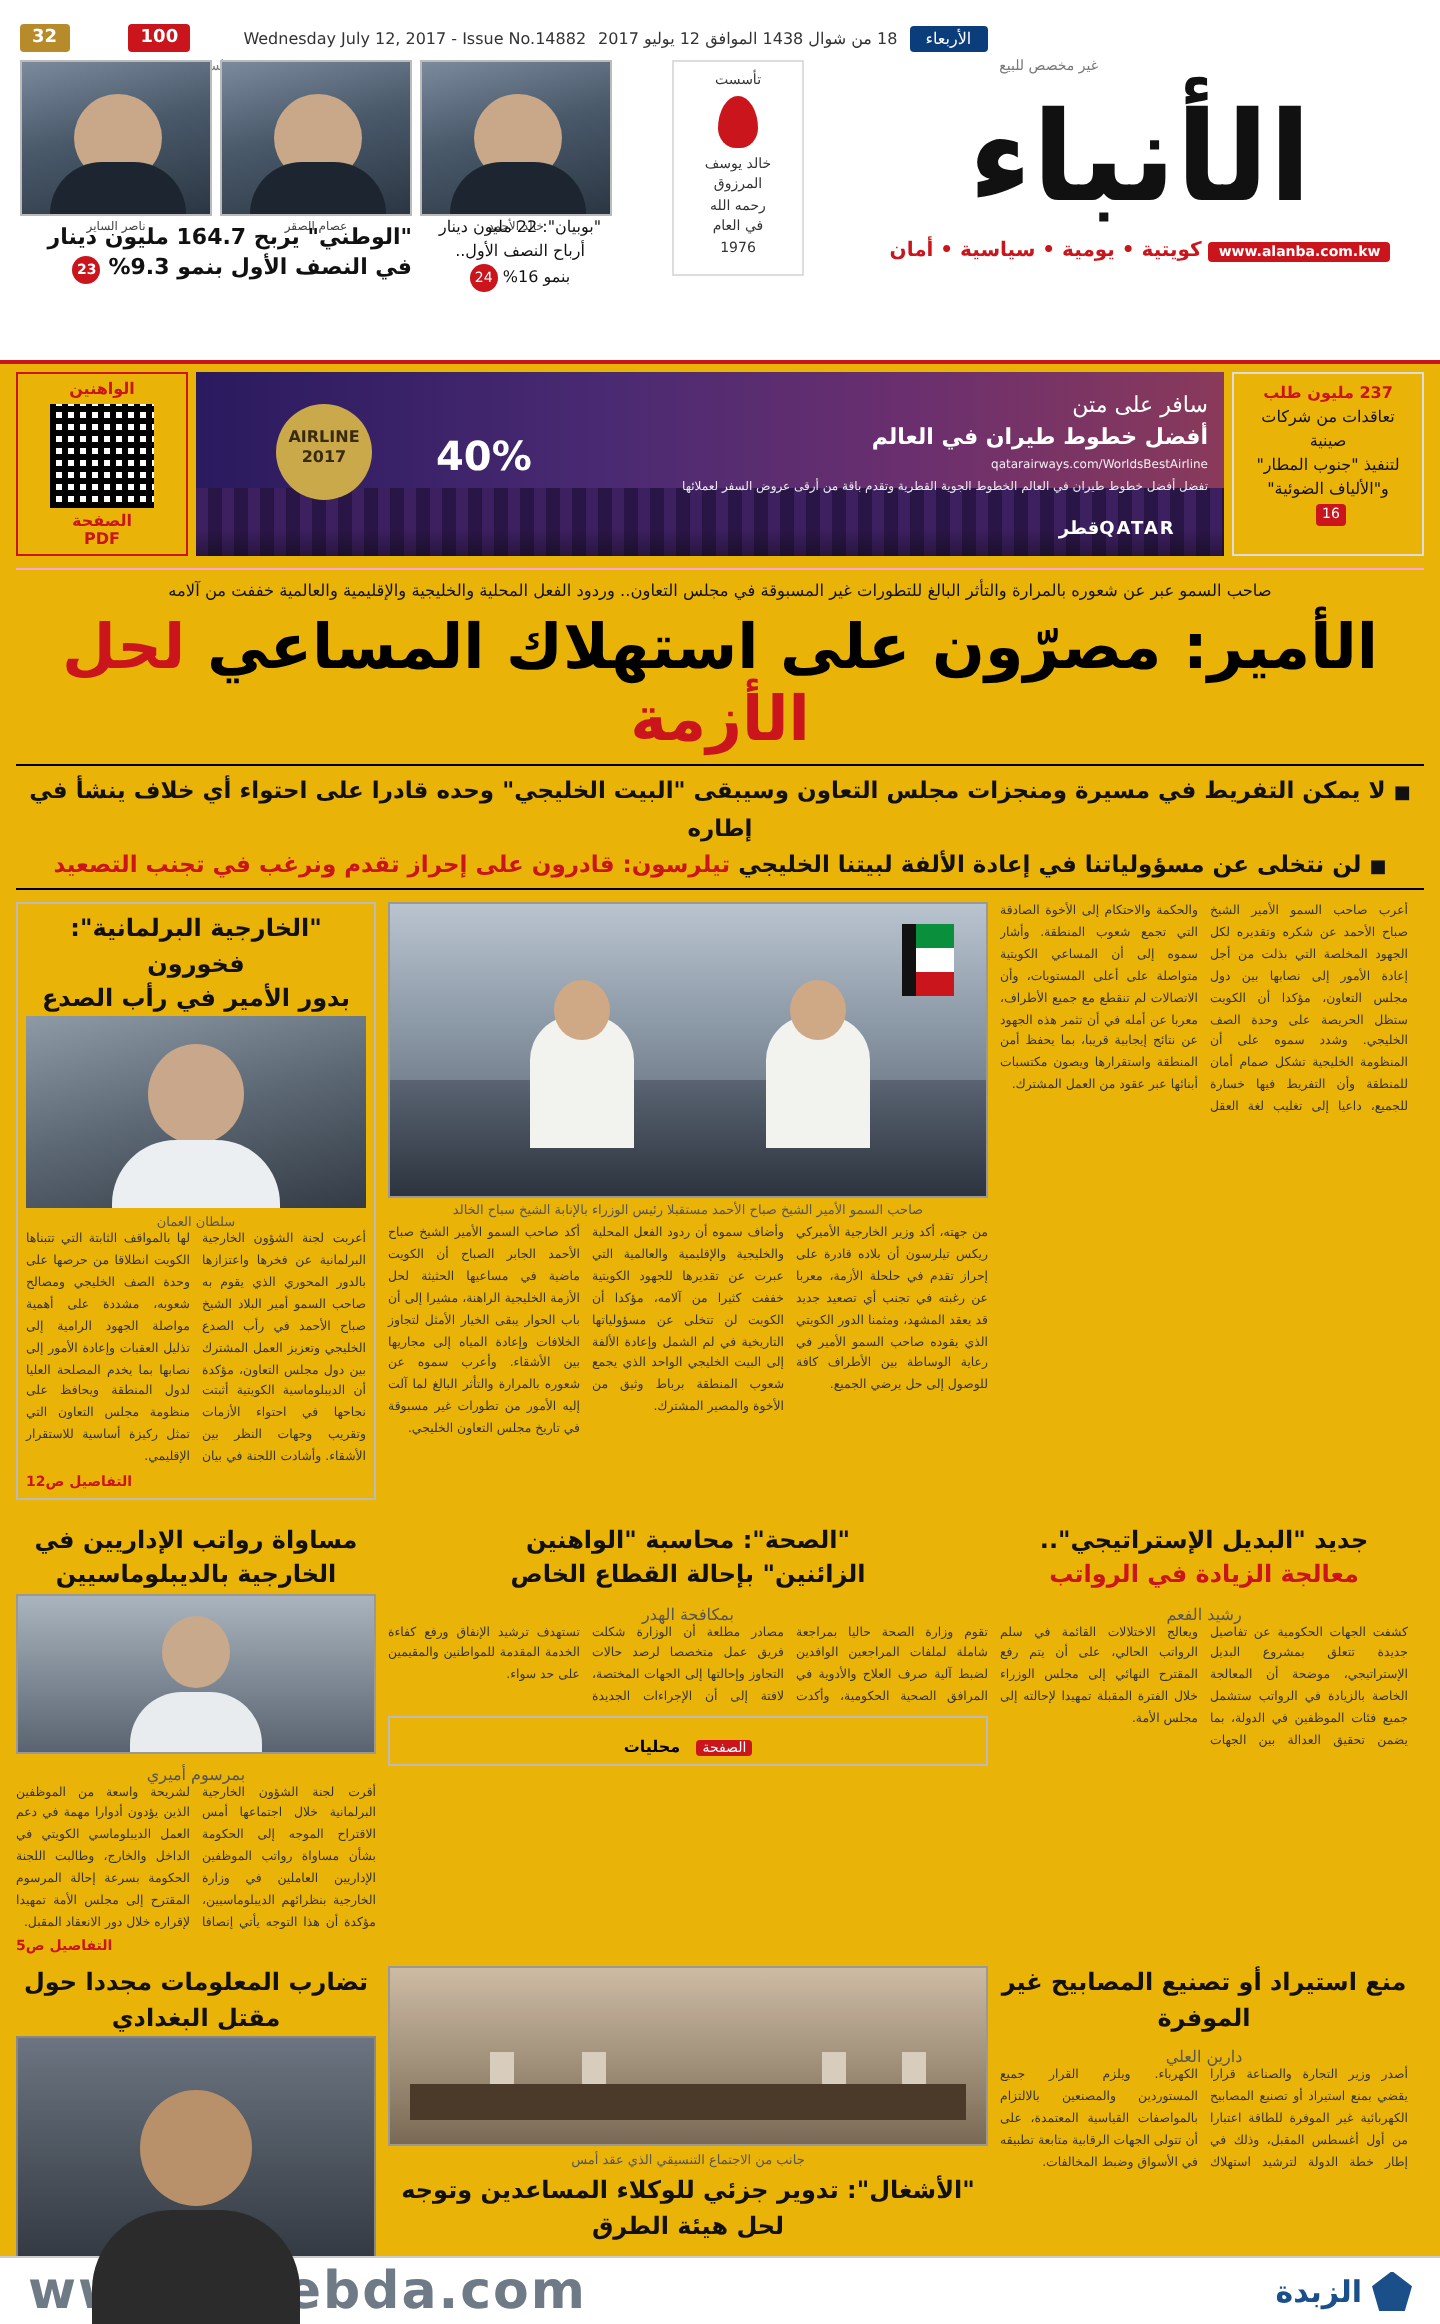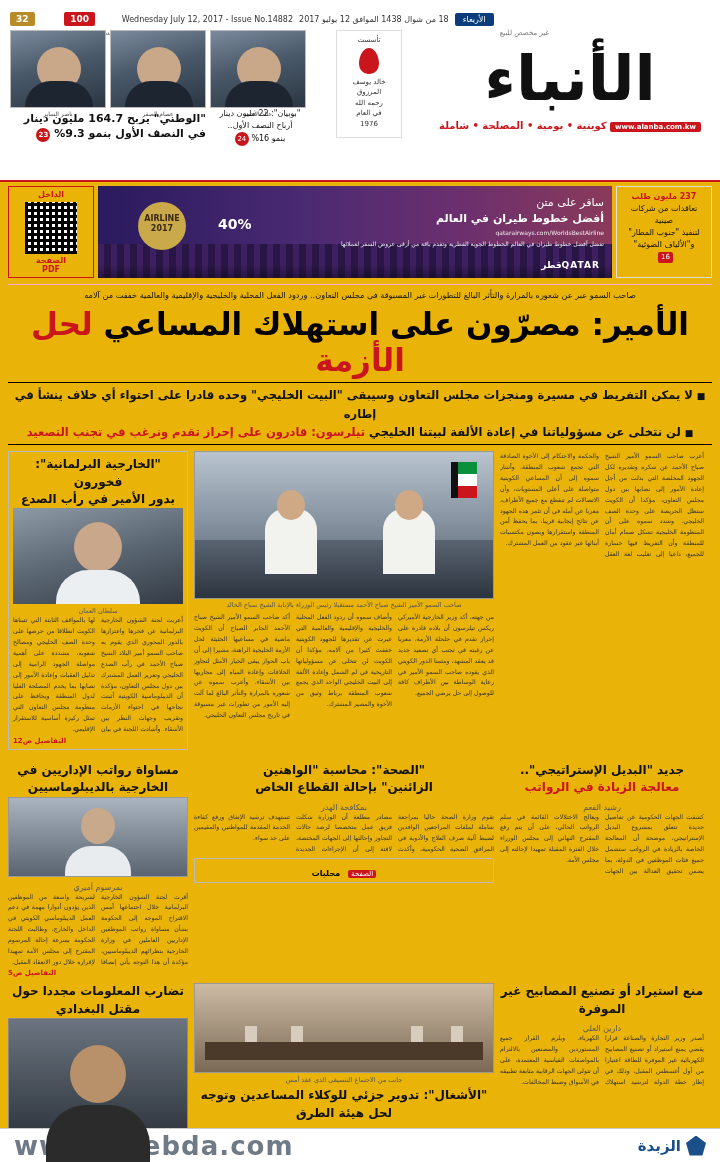--- a/index.html
+++ b/index.html
@@ -175,31 +175,31 @@
     background:
       linear-gradient(transparent 60%, rgba(0,0,0,.35)),
       repeating-linear-gradient(90deg,#3d2060 0 6px,#2a1646 6px 13px);
   }
   .ad-text-r { position: absolute; right: 8px; top: 10px; text-align: right; }
   .ad-text-r .t1 { font-size: 11px; font-weight: normal; text-align: right; }
   .ad-text-r .t2 { font-size: 11px; font-weight: bold; margin-top: 3px; }
   .ad-url { font-size: 6px; direction: ltr; margin-top: 4px; opacity: .9; }
   .ad-pct {
     position: absolute; left: 120px; top: 30px;
-    font-size: 14px; font-weight: bold; direction: ltr;
+    font-size: 20px; font-weight: bold; direction: ltr;
   }
   .ad-badge-circle {
     position: absolute; left: 40px; top: 16px;
     width: 48px; height: 48px; border-radius: 50%;
     background: #caa94a; color: #3a2a10;
     font-size: 8px; text-align: center; line-height: 1.2;
     padding-top: 12px; font-weight: bold;
   }
   .ad-qatar {
-    position: absolute; right: 8px; bottom: 8px;
+    position: absolute; right: 20px; bottom: 8px;
     font-size: 9px; font-weight: bold; letter-spacing: 1px;
   }
   .ad-right {
     width: 96px; border: 1px solid #ddd; padding: 4px;
     font-size: 8px; text-align: center; color: #111; line-height: 1.5;
   }
   .ad-right .num { color: #c9151b; font-weight: bold; }
 
   
   .lead {
@@ -379,21 +379,21 @@
       <div>المرزوق</div>
       <div>رحمه الله</div>
       <div>في العام</div>
       <div>1976</div>
     </div>
 
     <div class="logo-area">
       <div class="logo-ar">الأنباء</div>
       <div class="logo-sub">
         <span class="logo-url">www.alanba.com.kw</span>
-        <span>كويتية • يومية • المصلحة • شاملة</span>
+        <span>كويتية • يومية • سياسية • أمان</span>
       </div>
     </div>
 
     <div class="mast-photos">
       <div class="mast-photo">
         <div class="ph"></div>
         <div class="mast-cap">ناصر الساير</div>
       </div>
       <div class="mast-photo">
         <div class="ph"></div>
@@ -418,21 +418,21 @@
       <div>أرباح النصف الأول..</div>
       <div>
         <span>بنمو 16%</span>
         <span class="pct-badge">24</span>
       </div>
     </div>
   </div>
 
   <div class="ad-band">
     <div class="ad-qr">
-      <div>الداخل</div>
+      <div>الواهنين</div>
       <div class="qr"></div>
       <div>الصفحة</div>
       <div>PDF</div>
     </div>
 
     <div class="ad-main">
       <div class="skyline"></div>
       <div class="ad-text-r">
         <div class="t1">سافر على متن</div>
         <div class="t2">أفضل خطوط طيران في العالم</div>

